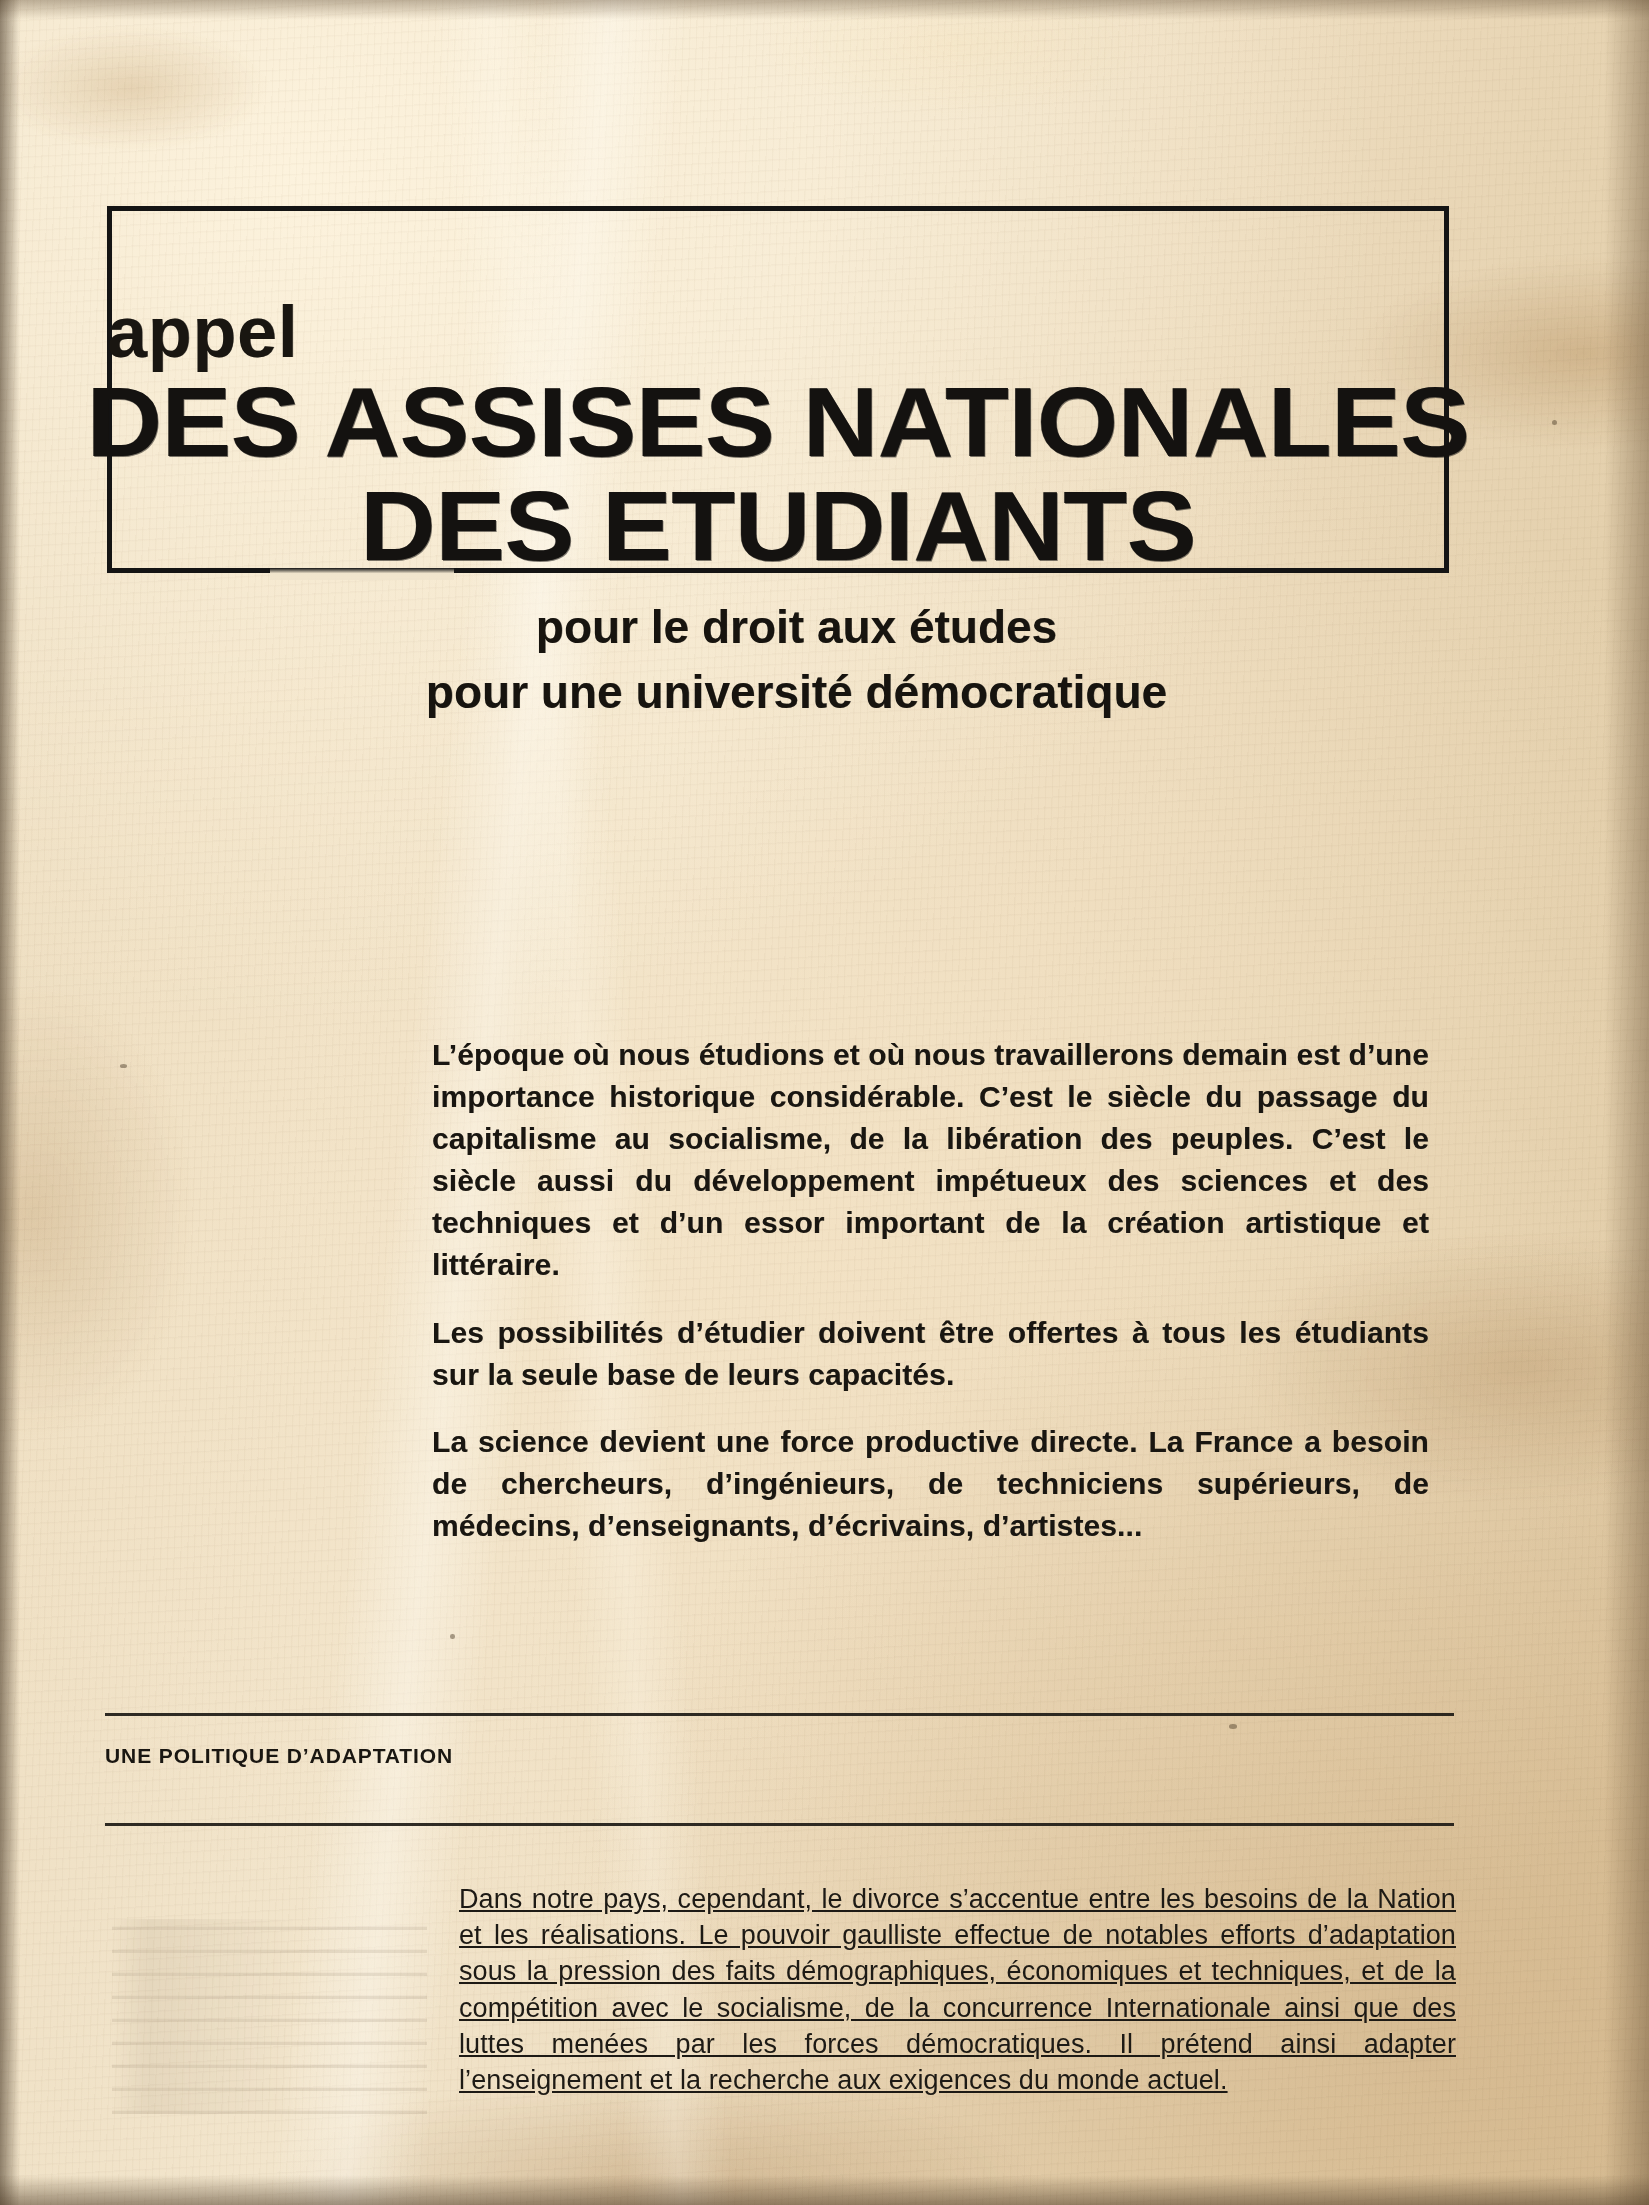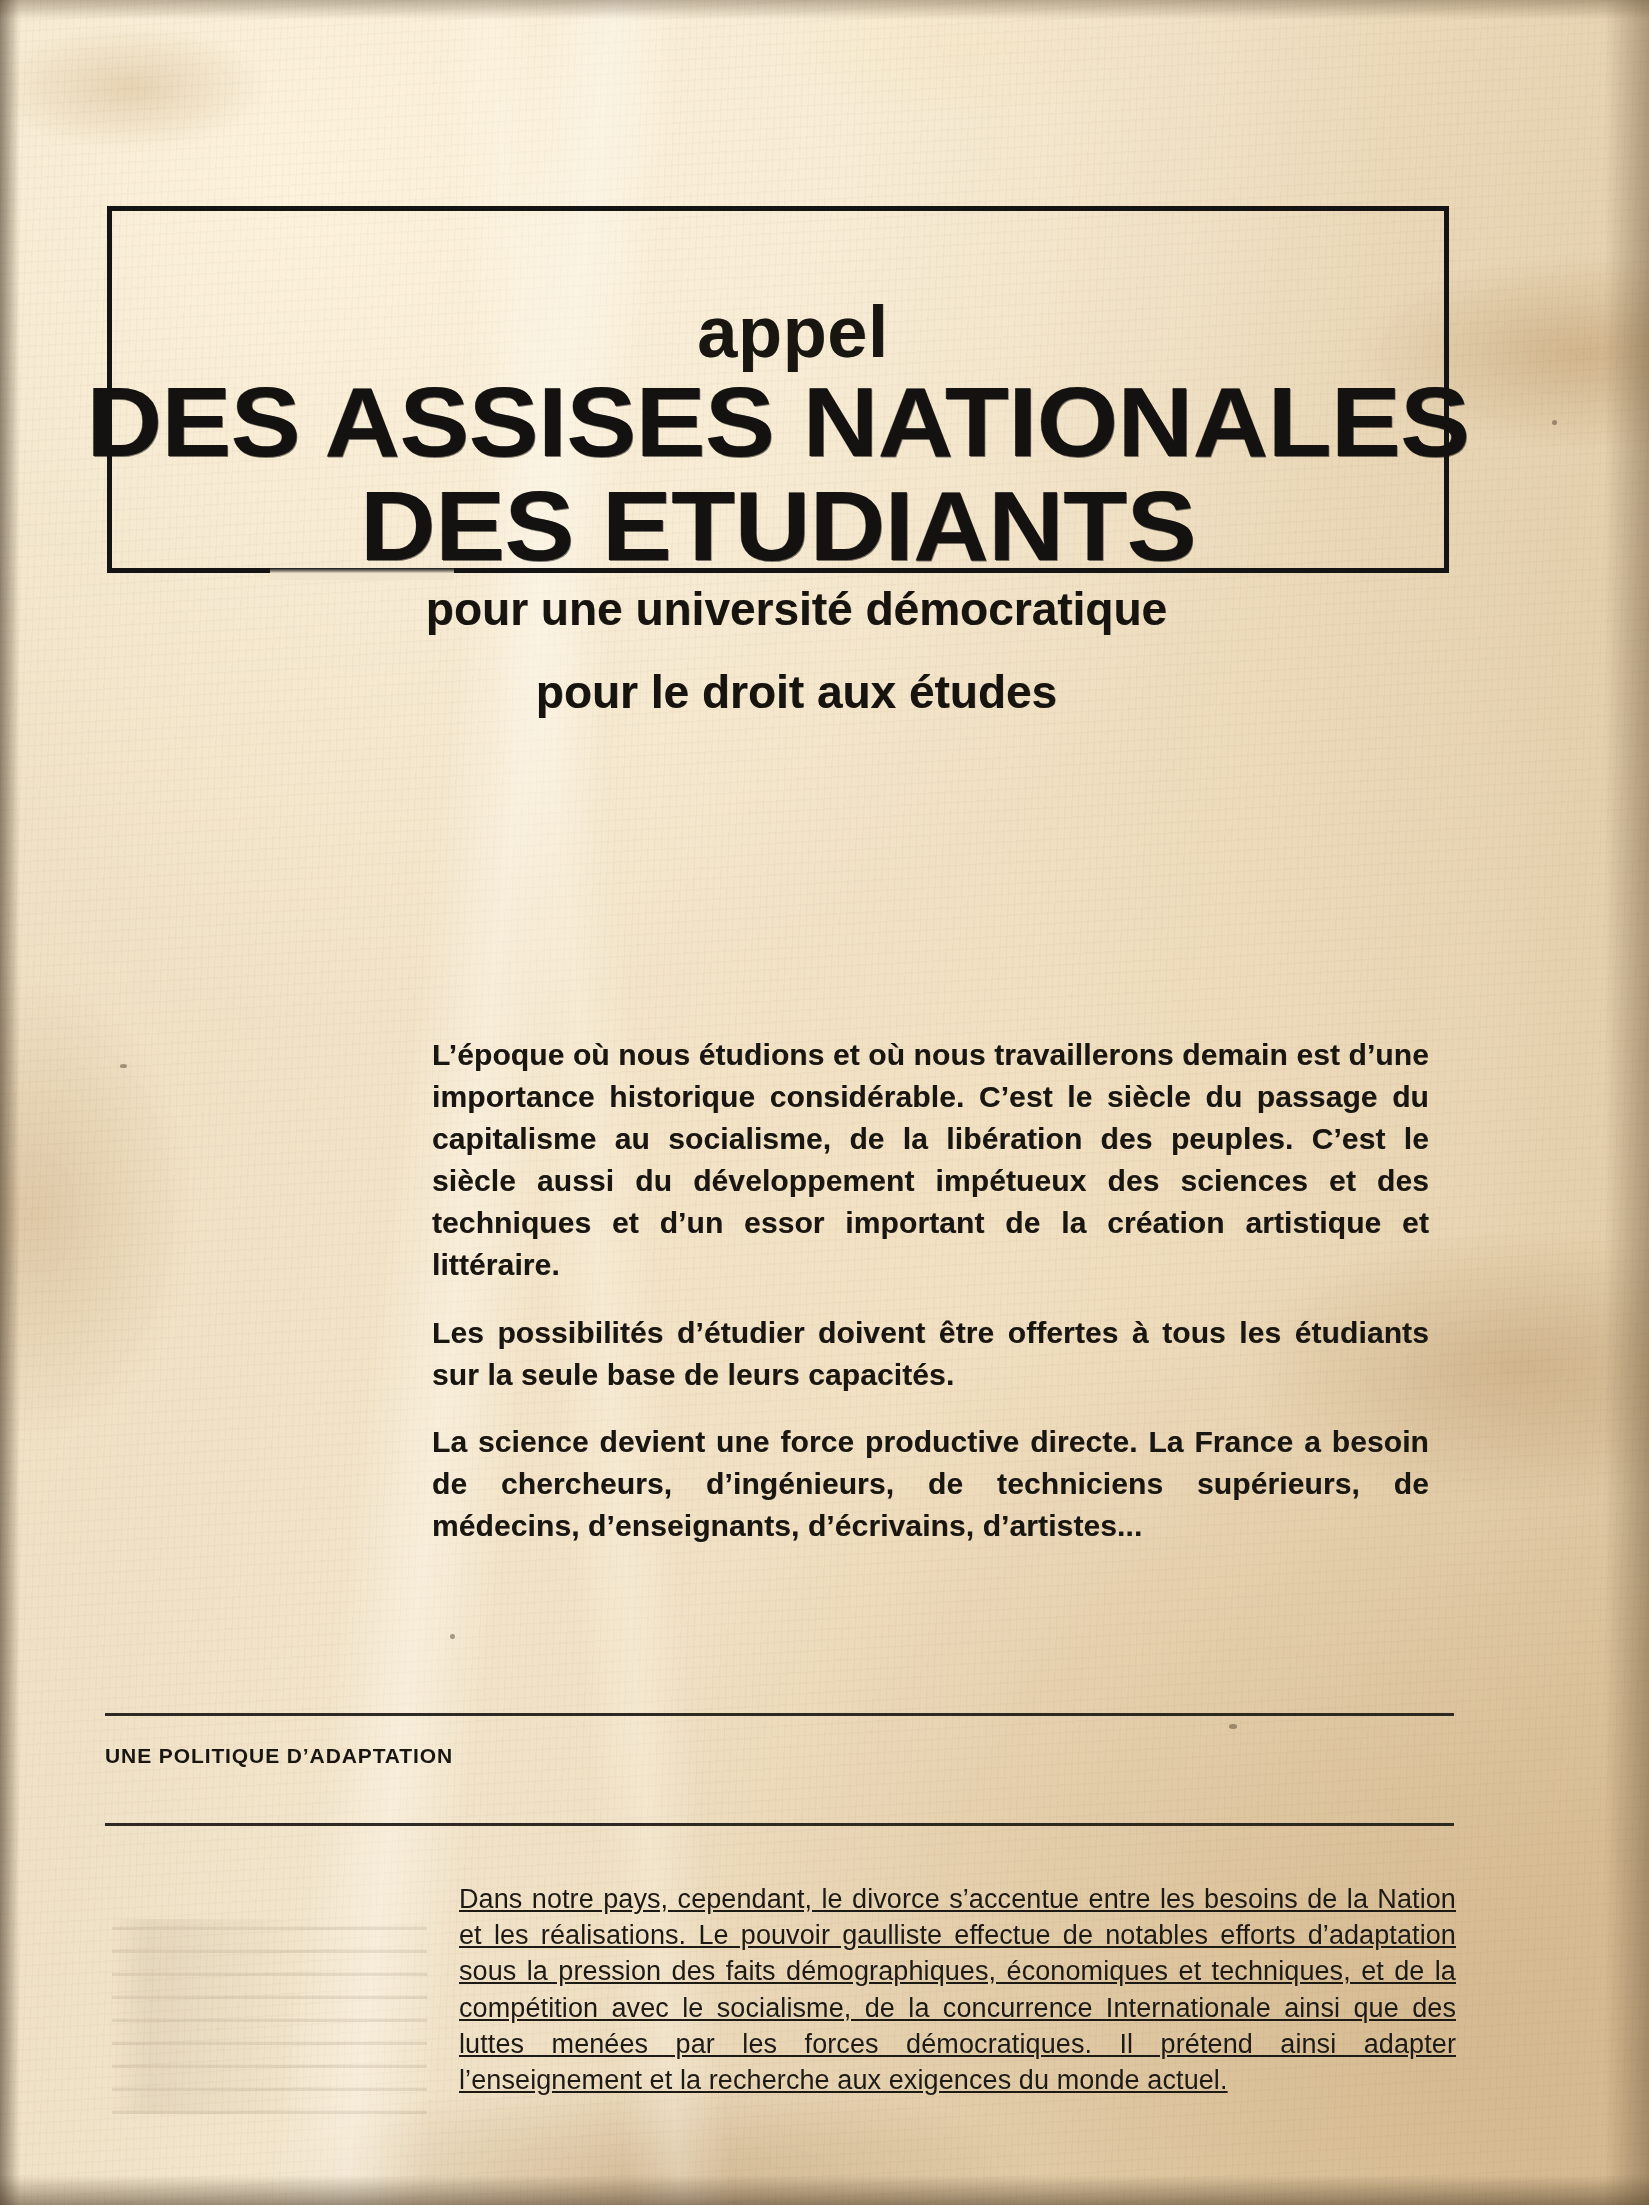--- a/index.html
+++ b/index.html
@@ -119,22 +119,21 @@
     text-align: center;
     color: #1a1712;
   }
   .appel {
     font-family: "Liberation Sans", sans-serif;
     font-weight: bold;
     font-size: 72px;
     letter-spacing: 0.7px;
     line-height: 1;
     margin: 90px 0 0 0;
-    padding-left: 30px;
-    text-align: center;
+    text-align: left;
     color: #191611;
     text-shadow: 0.4px 0.4px 0 rgba(25,22,17,0.5);
   }
   .t-big1, .t-big2 {
     font-family: "Liberation Sans", sans-serif;
     font-weight: bold;
     color: #141210;
     line-height: 0.98;
     transform: scaleX(1.06);
     letter-spacing: -0.7px;
@@ -254,22 +253,22 @@
 
   <div class="content">
 
     <div class="title-box"></div>
     <div class="title-box-gap"></div>
 
     <div class="title-wrap">
       <div class="appel">appel</div>
       <div class="t-big1">DES ASSISES NATIONALES</div>
       <div class="t-big2">DES ETUDIANTS</div>
+      <div class="t-sub">pour le droit aux études</div>
       <div class="t-sub" style="margin-top:4.5px;">pour une université démocratique</div>
-      <div class="t-sub">pour le droit aux études</div>
     </div>
 
     <div class="intro">
       <p>L’époque où nous étudions et où nous travaillerons demain est d’une importance historique considérable. C’est le siècle du passage du capitalisme au socialisme, de la libération des peuples. C’est le siècle aussi du développement impétueux des sciences et des techniques et d’un essor important de la création artistique et littéraire.</p>
       <p>Les possibilités d’étudier doivent être offertes à tous les étudiants sur la seule base de leurs capacités.</p>
       <p>La science devient une force productive directe. La France a besoin de chercheurs, d’ingénieurs, de techniciens supérieurs, de médecins, d’enseignants, d’écrivains, d’artistes...</p>
     </div>
 
     <div class="rule rule-top"></div>
     <div class="section-title">UNE POLITIQUE D’ADAPTATION</div>

